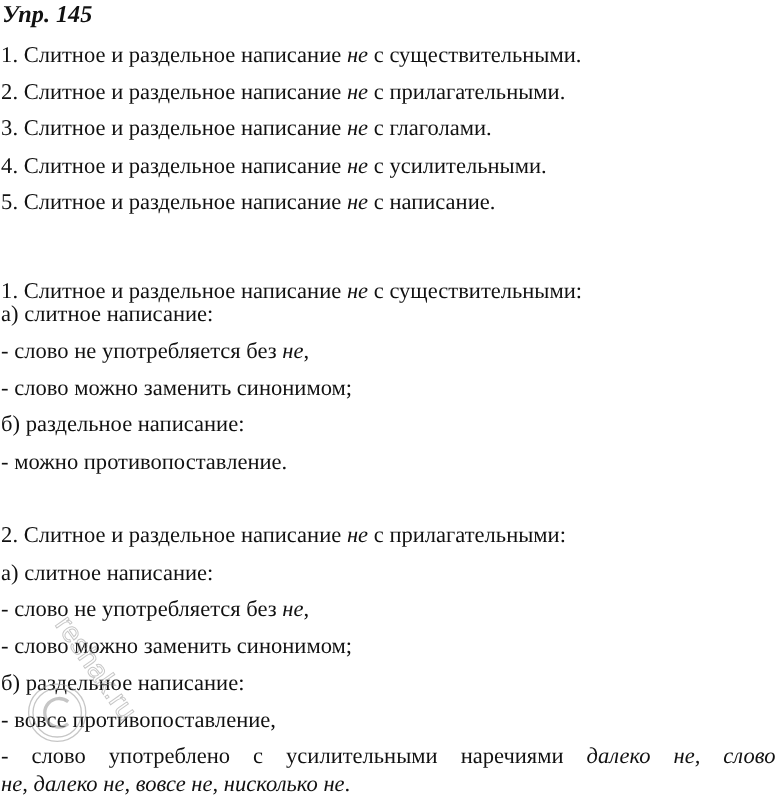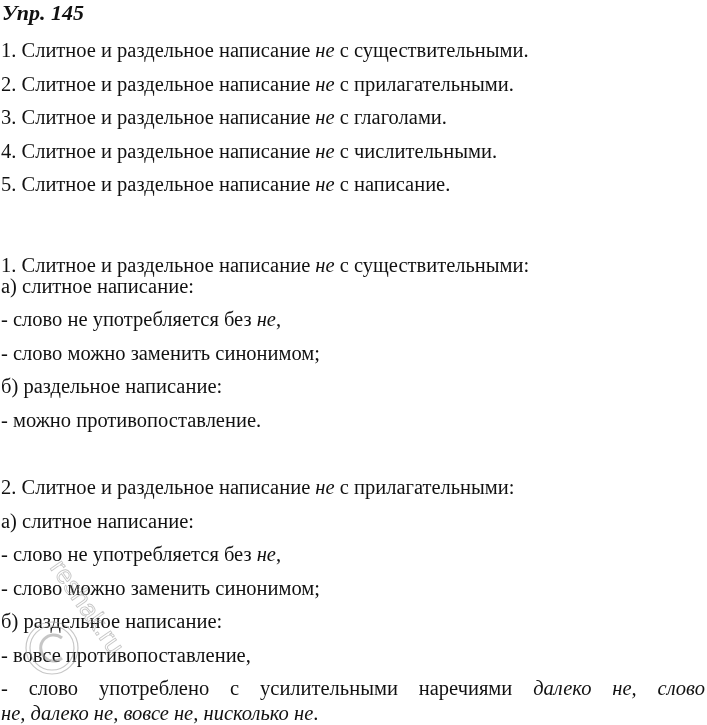--- a/index.html
+++ b/index.html
@@ -35,21 +35,21 @@
 </head>
 <body>
 
 <div class="header">
   <span class="title">Упр. 145</span>
 </div>
 
 <div class="line" style="top:37px"><span>1. Слитное и раздельное написание </span><i>не</i><span> с существительными.</span></div>
 <div class="line" style="top:71px"><span>2. Слитное и раздельное написание </span><i>не</i><span> с прилагательными.</span></div>
 <div class="line" style="top:104px"><span>3. Слитное и раздельное написание </span><i>не</i><span> с глаголами.</span></div>
-<div class="line" style="top:138px"><span>4. Слитное и раздельное написание </span><i>не</i><span> с числительными.</span></div>
+<div class="line" style="top:138px"><span>4. Слитное и раздельное написание </span><i>не</i><span> с усилительными.</span></div>
 <div class="line" style="top:171px"><span>5. Слитное и раздельное написание </span><i>не</i><span> с написание.</span></div>
 
 <div class="line" style="top:252px"><span>1. Слитное и раздельное написание </span><i>не</i><span> с существительными:</span></div>
 <div class="line" style="top:273px">а) слитное написание:</div>
 <div class="line" style="top:306px"><span>- слово не употребляется без </span><i>не</i><span>,</span></div>
 <div class="line" style="top:340px">- слово можно заменить синонимом;</div>
 <div class="line" style="top:373px">б) раздельное написание:</div>
 <div class="line" style="top:407px">- можно противопоставление.</div>
 
 <div class="line" style="top:474px"><span>2. Слитное и раздельное написание </span><i>не</i><span> с прилагательными:</span></div>

